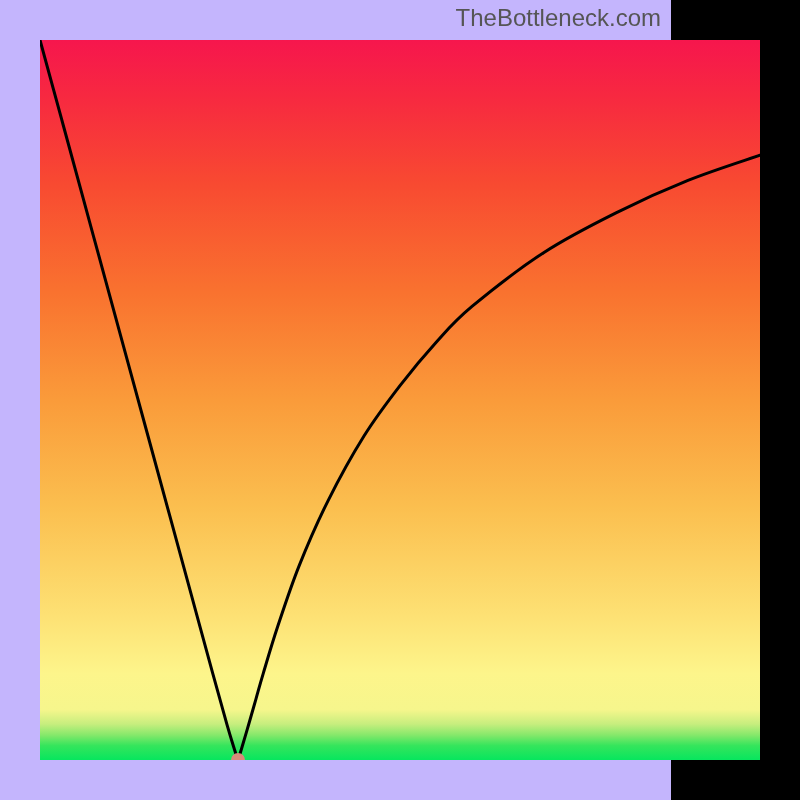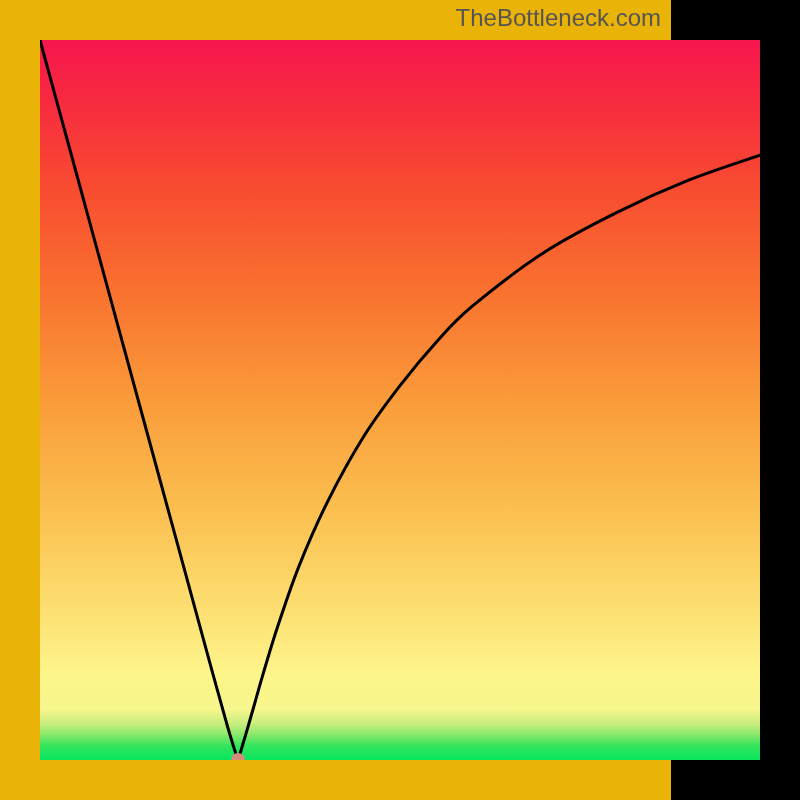--- a/index.html
+++ b/index.html
@@ -8,21 +8,21 @@
     width: 800px;
     height: 800px;
     overflow: hidden;
     background: #000;
     font-family: Arial, Helvetica, sans-serif;
   }
   .frame {
     position: relative;
     width: 671px;
     height: 800px;
-    background: #eab308;
+    background: #c4b5fd;
   }
   .watermark {
     position: absolute;
     top: 4px;
     right: 10px;
     color: #555;
     font-size: 24px;
     font-weight: 500;
     font-family: Arial, sans-serif;
     user-select: none;

